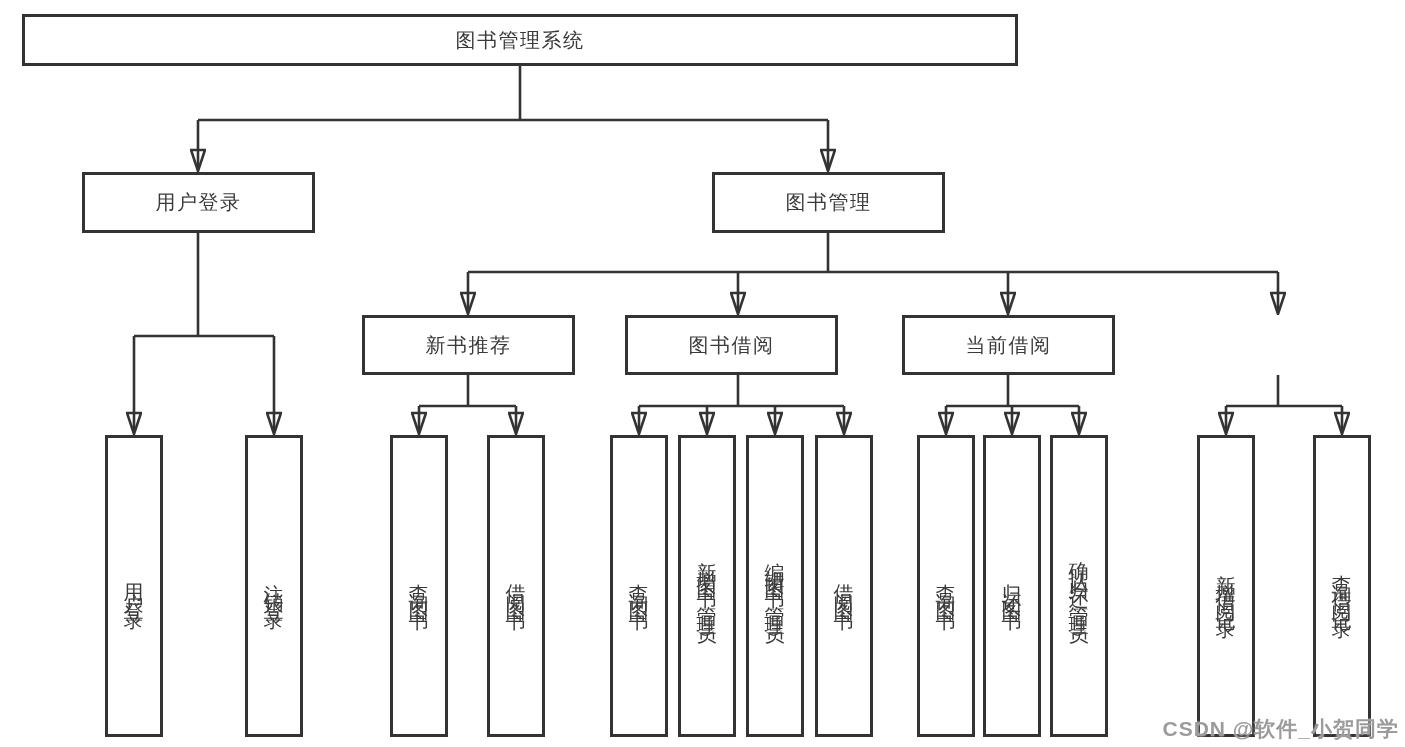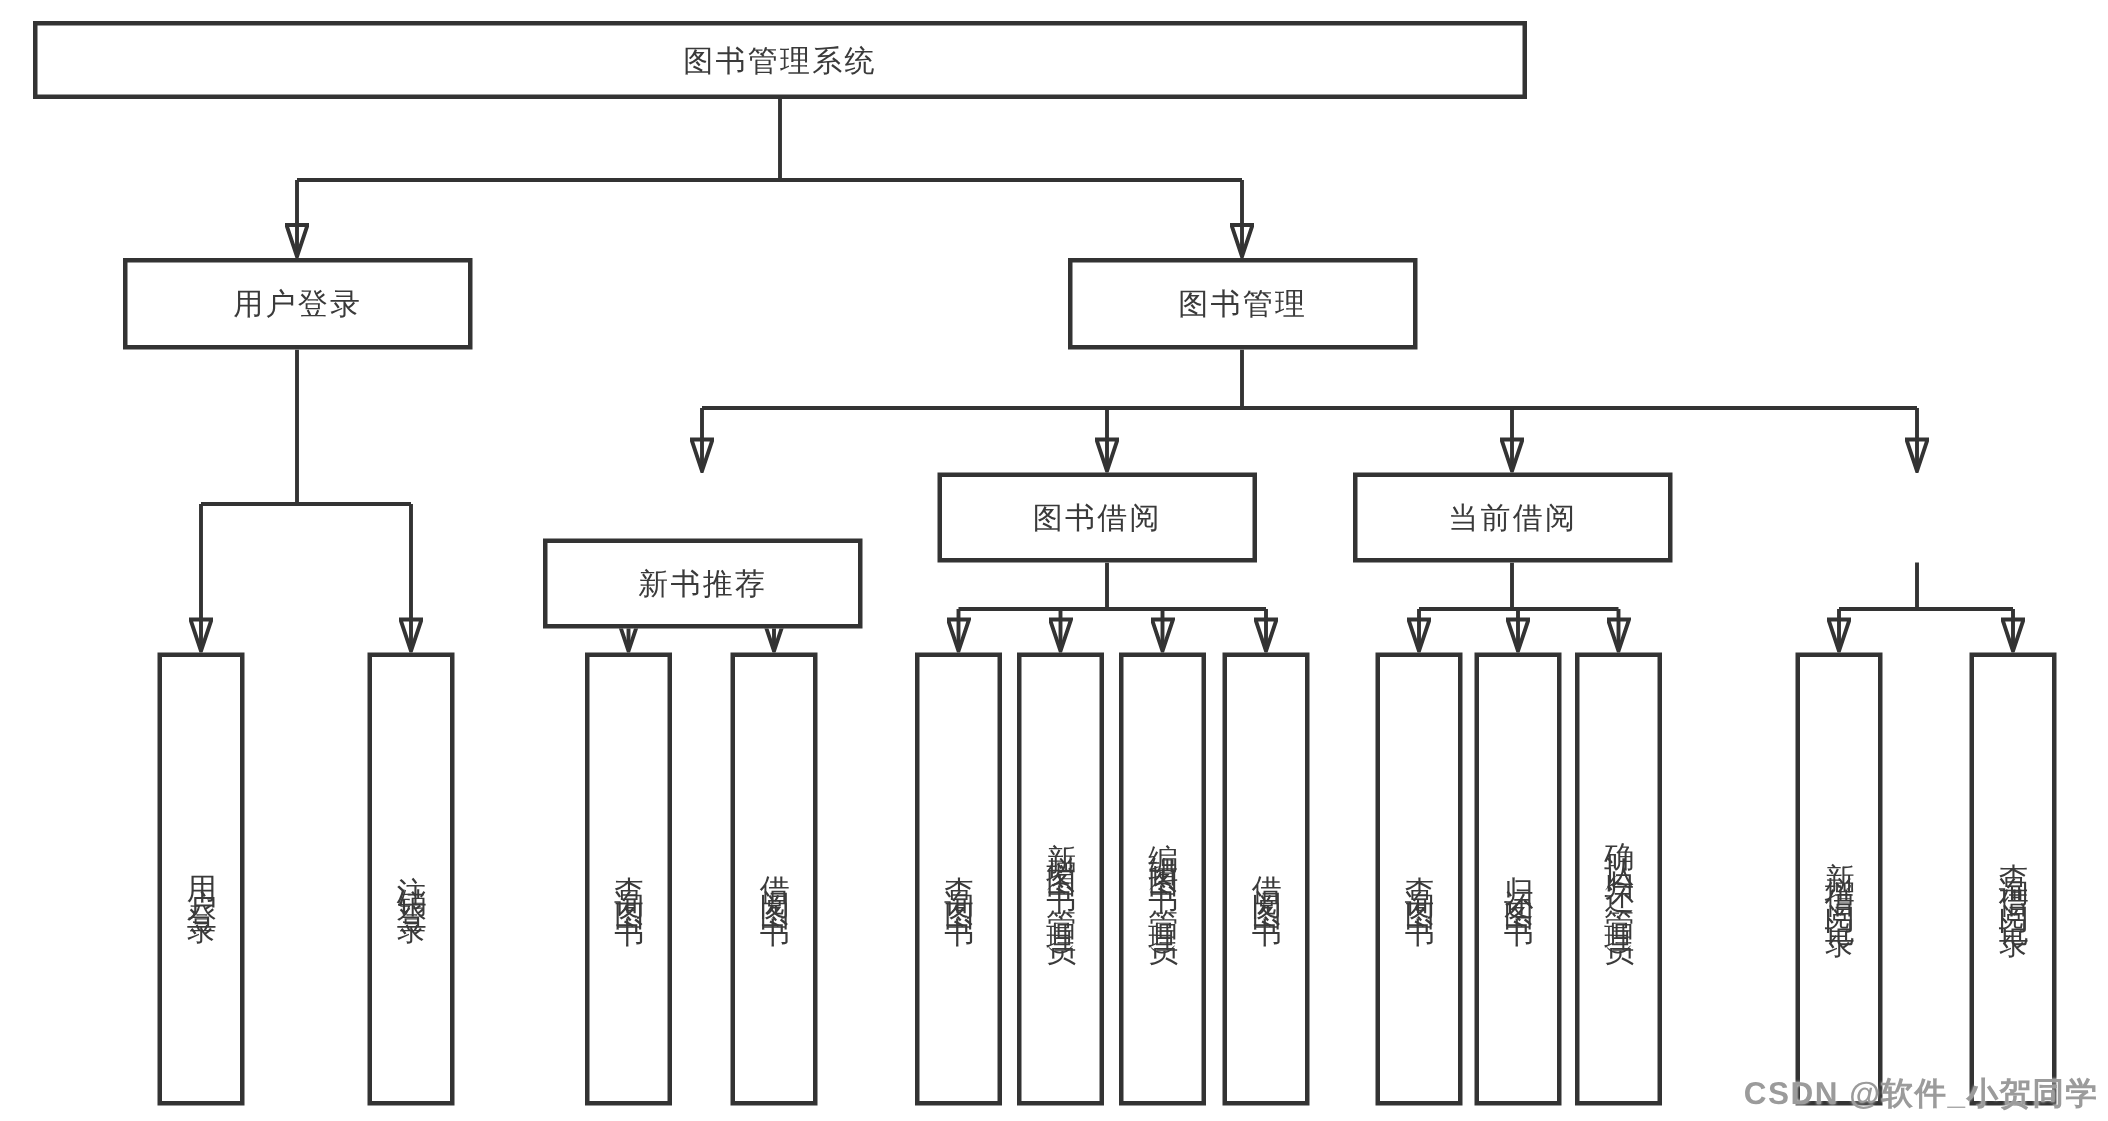--- a/index.html
+++ b/index.html
@@ -19,21 +19,21 @@
   .vnode .vtext {
     writing-mode:vertical-rl; text-orientation:mixed;
     font-size:20px; letter-spacing:9px; line-height:1;
   }
   
   .n-root  { left:22px;  top:14px;  width:996px; height:52px; }
   .lvl2    { top:172px; width:233px; height:61px; }
   .n-user  { left:82px; }
   .n-mgmt  { left:712px; }
   .lvl3    { top:315px; width:213px; height:60px; }
-  .n-rec   { left:362px;margin-top:44px; }
+  .n-rec   { left:362px; }
   .n-bor   { left:625px; }
   .n-cur   { left:902px; }
   .n-his   { left:1172px; }
   .leaf    { top:435px; height:302px; }
   .l-a1 { left:105px; }  .l-a2 { left:245px; }
   .l-b1 { left:390px; }  .l-b2 { left:487px; }
   .l-c1 { left:610px; }  .l-c2 { left:678px; } .l-c3 { left:746px; } .l-c4 { left:815px; }
   .l-d1 { left:917px; }  .l-d2 { left:983px; } .l-d3 { left:1050px; }
   .l-e1 { left:1197px; } .l-e2 { left:1313px; }
   #watermark {

